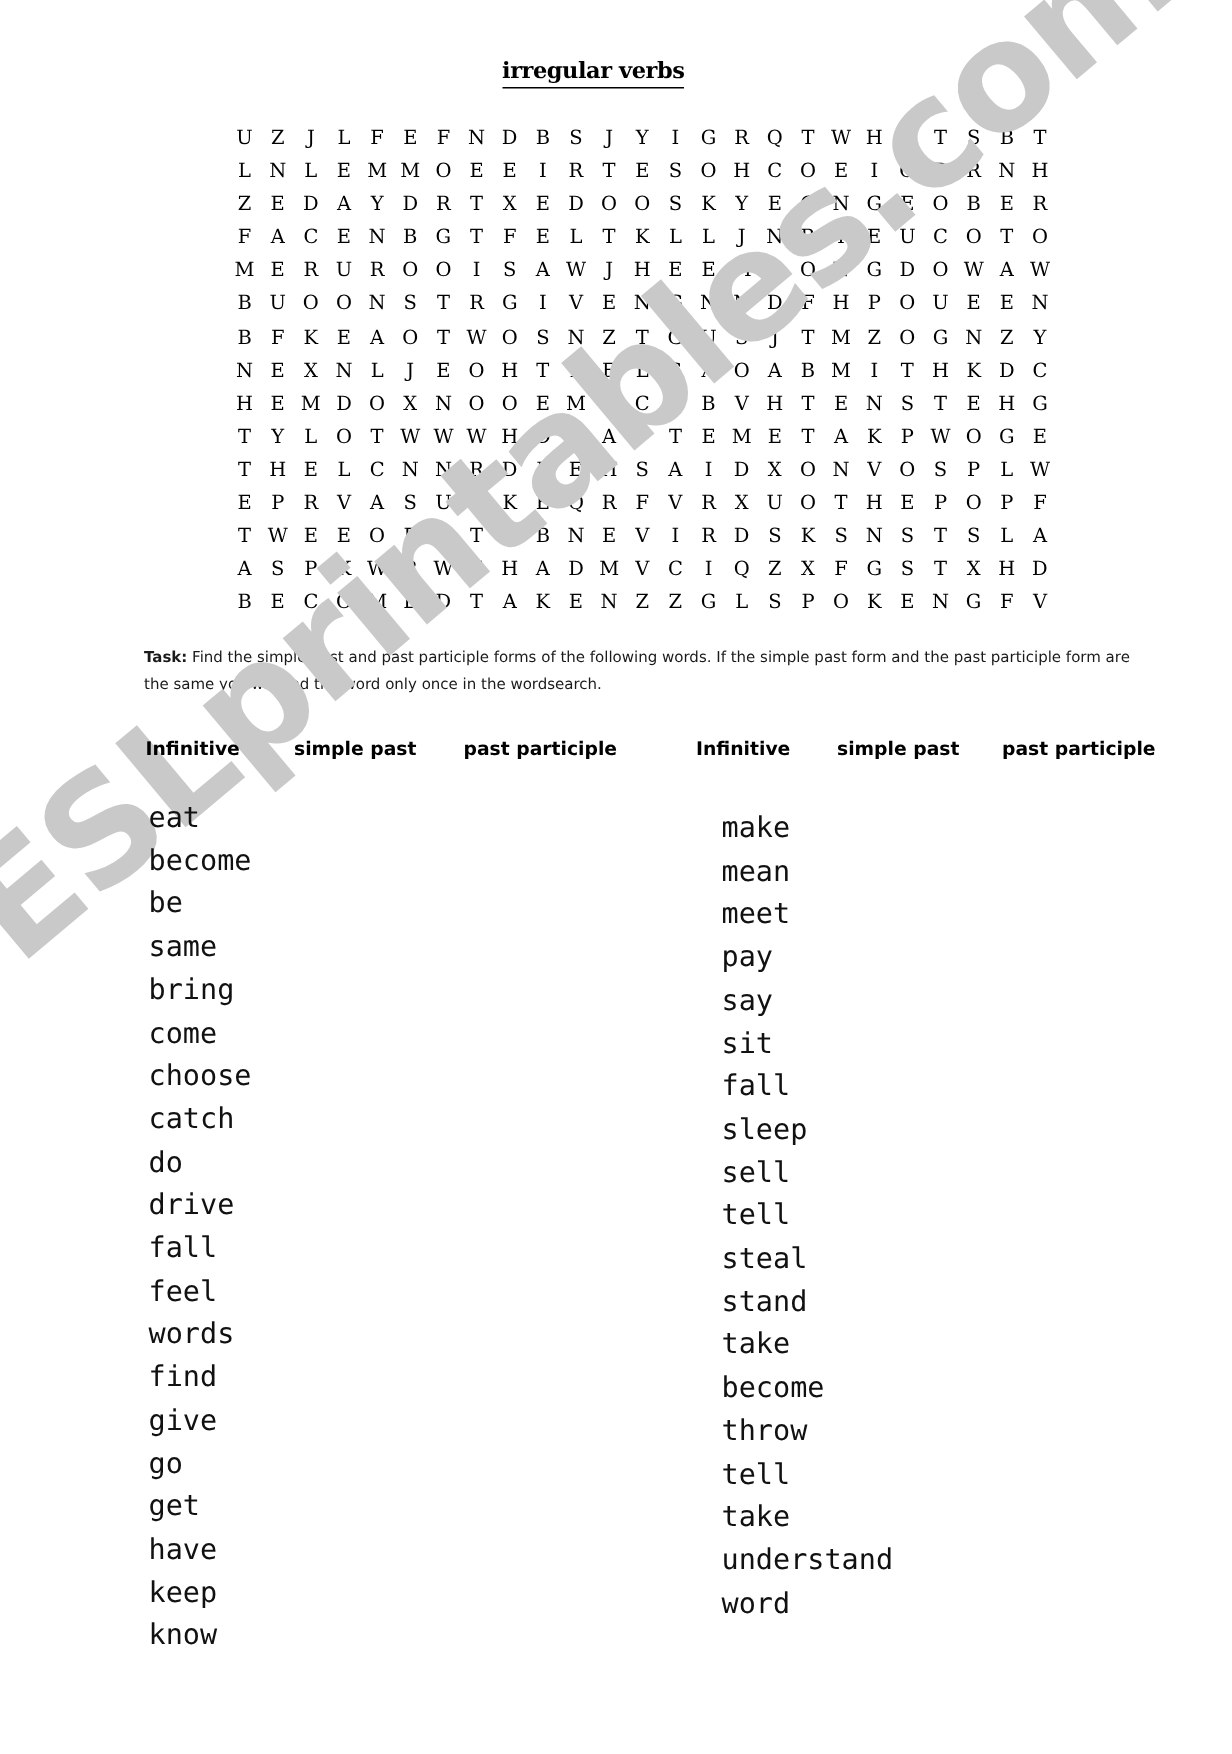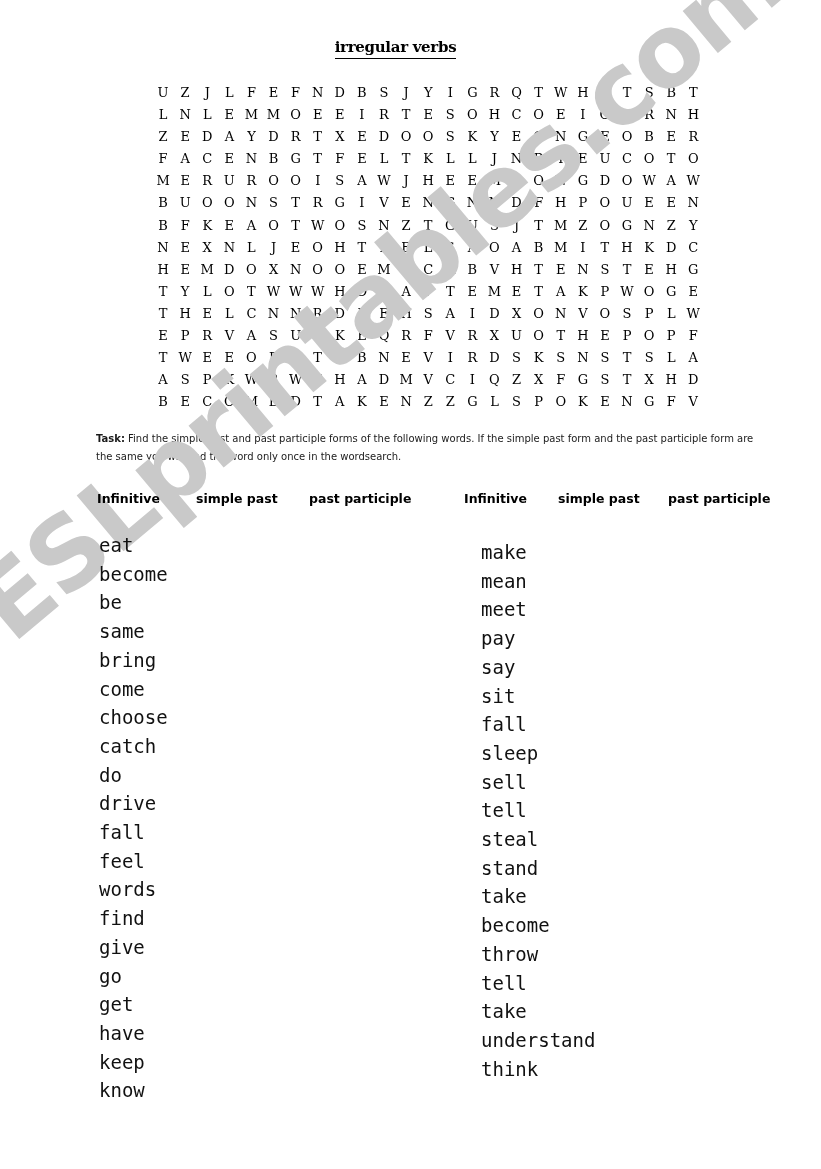--- a/index.html
+++ b/index.html
@@ -221,16 +221,16 @@
       <div class="verb">sell</div>
       <div class="verb">tell</div>
       <div class="verb">steal</div>
       <div class="verb">stand</div>
       <div class="verb">take</div>
       <div class="verb">become</div>
       <div class="verb">throw</div>
       <div class="verb">tell</div>
       <div class="verb">take</div>
       <div class="verb">understand</div>
-      <div class="verb">think</div>
+      <div class="verb">word</div>
     </div>
 
 </div>
 
 </body></html>

